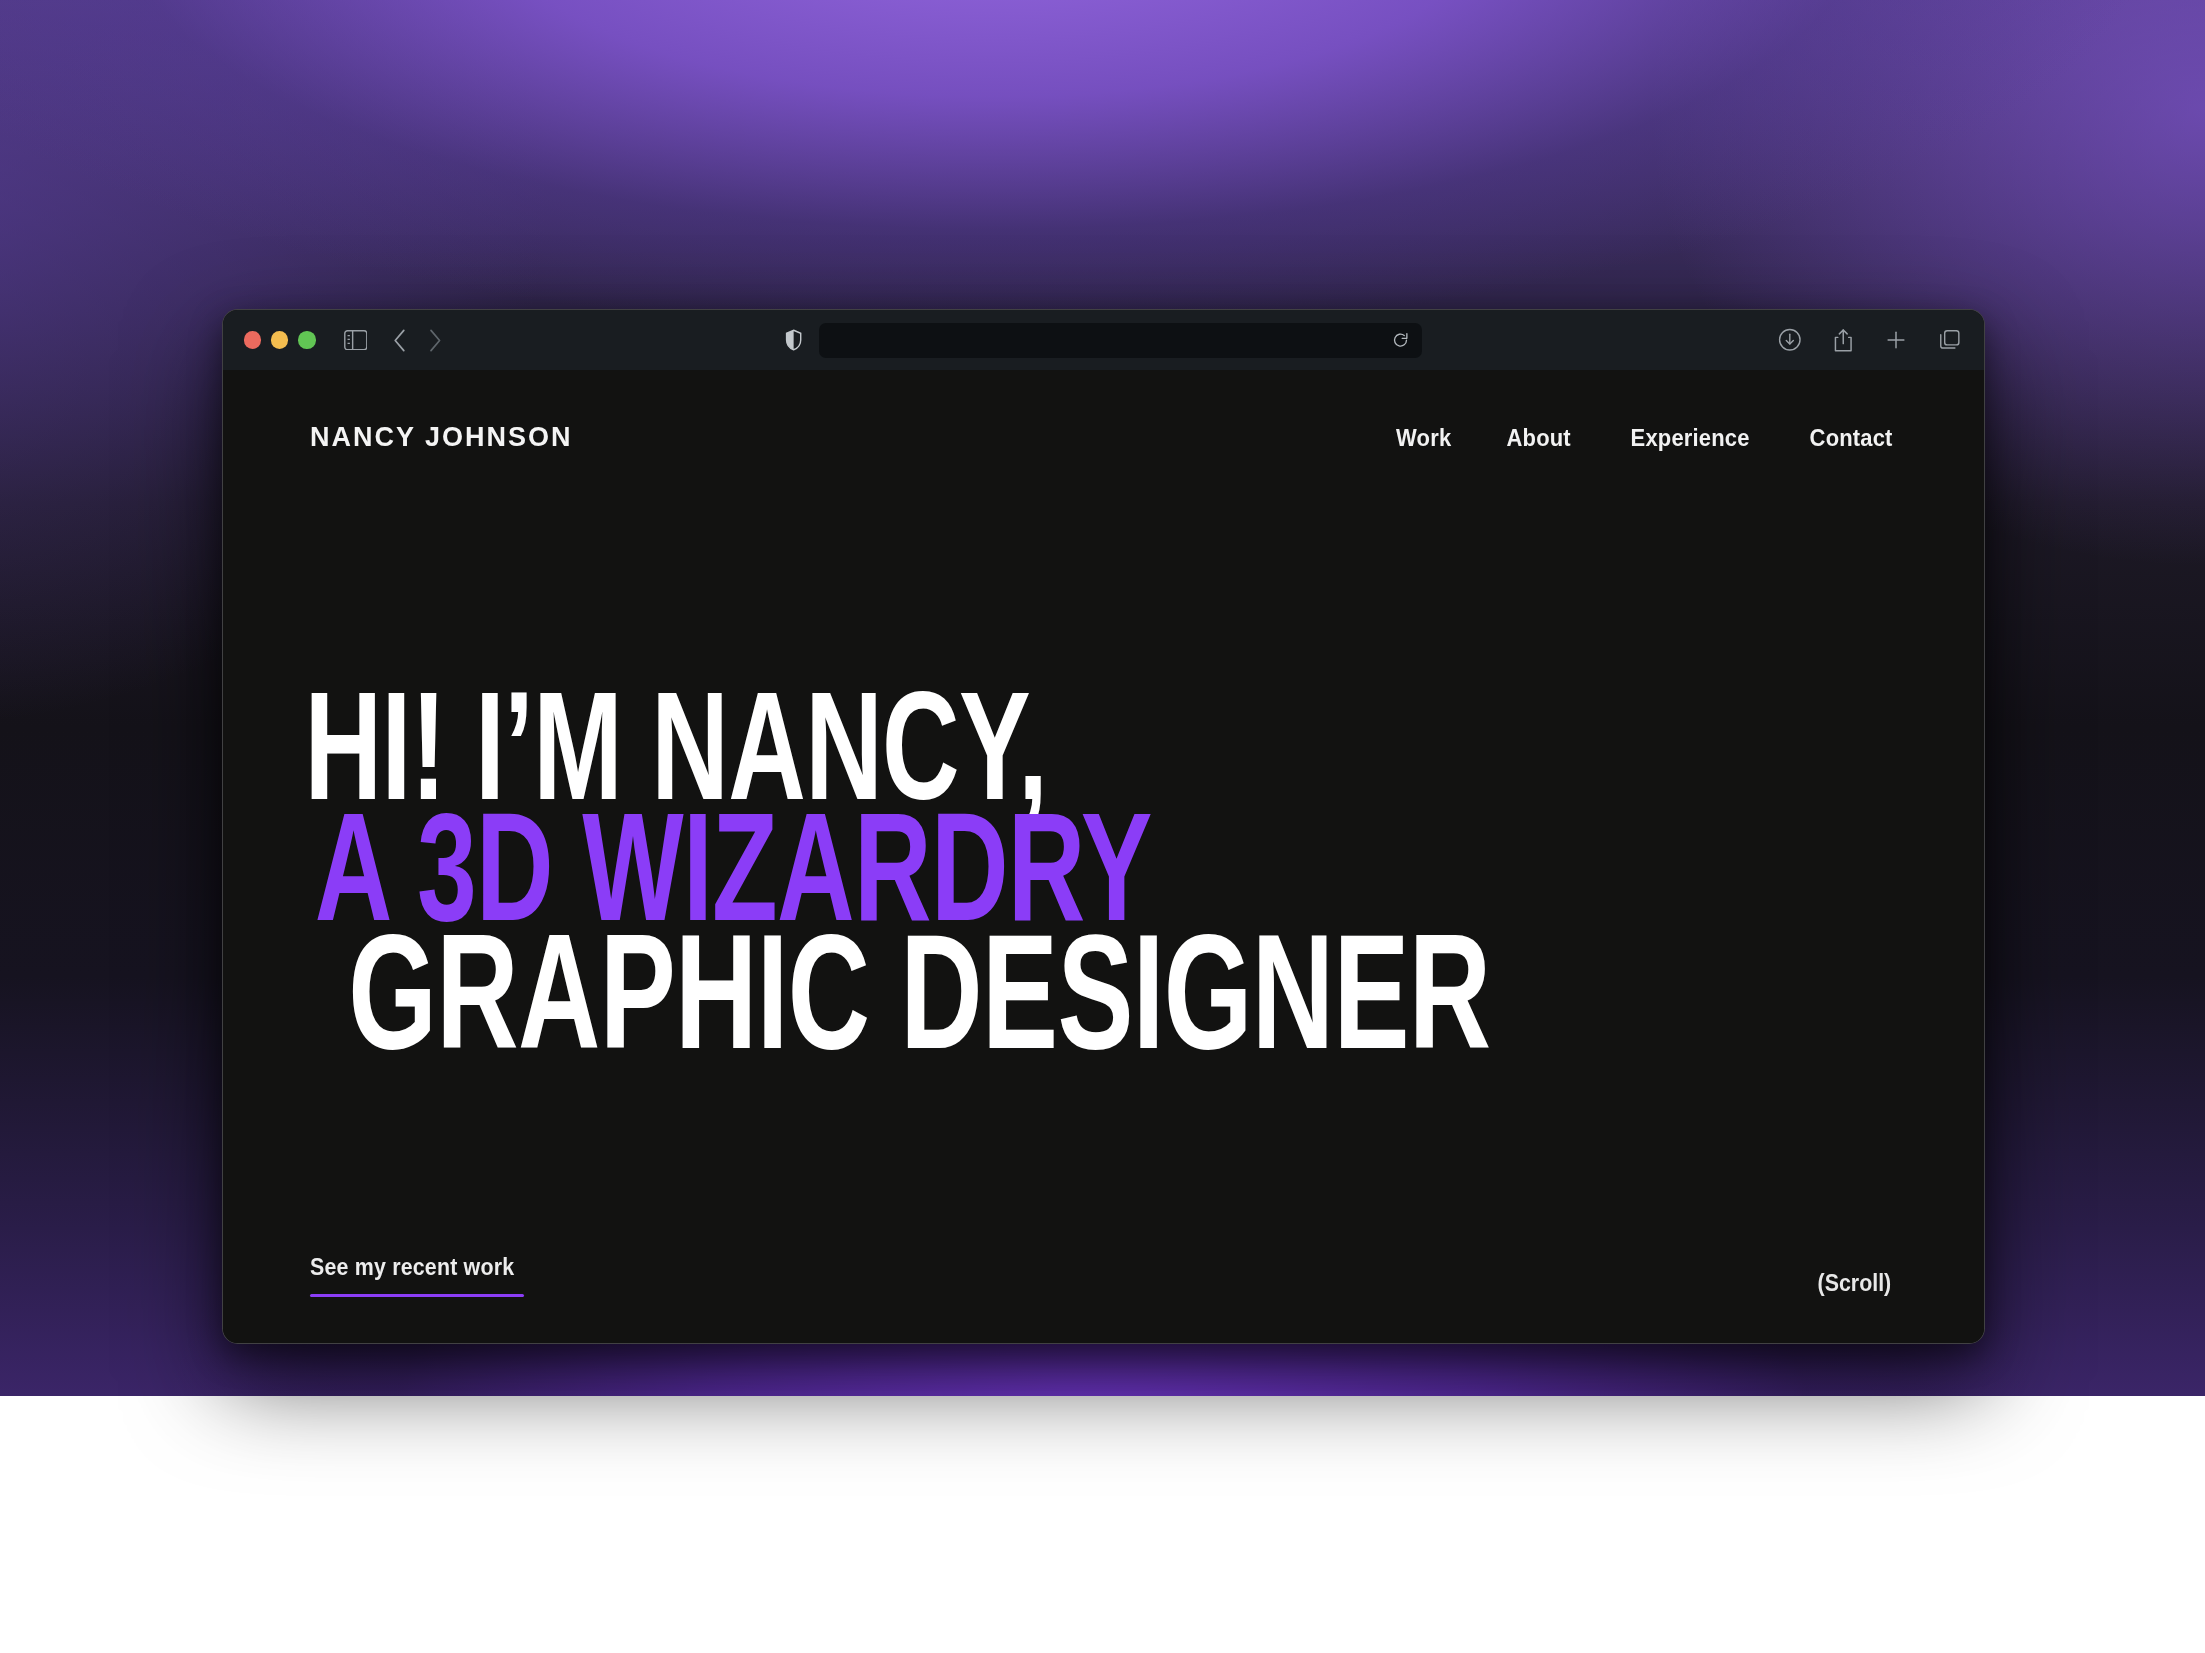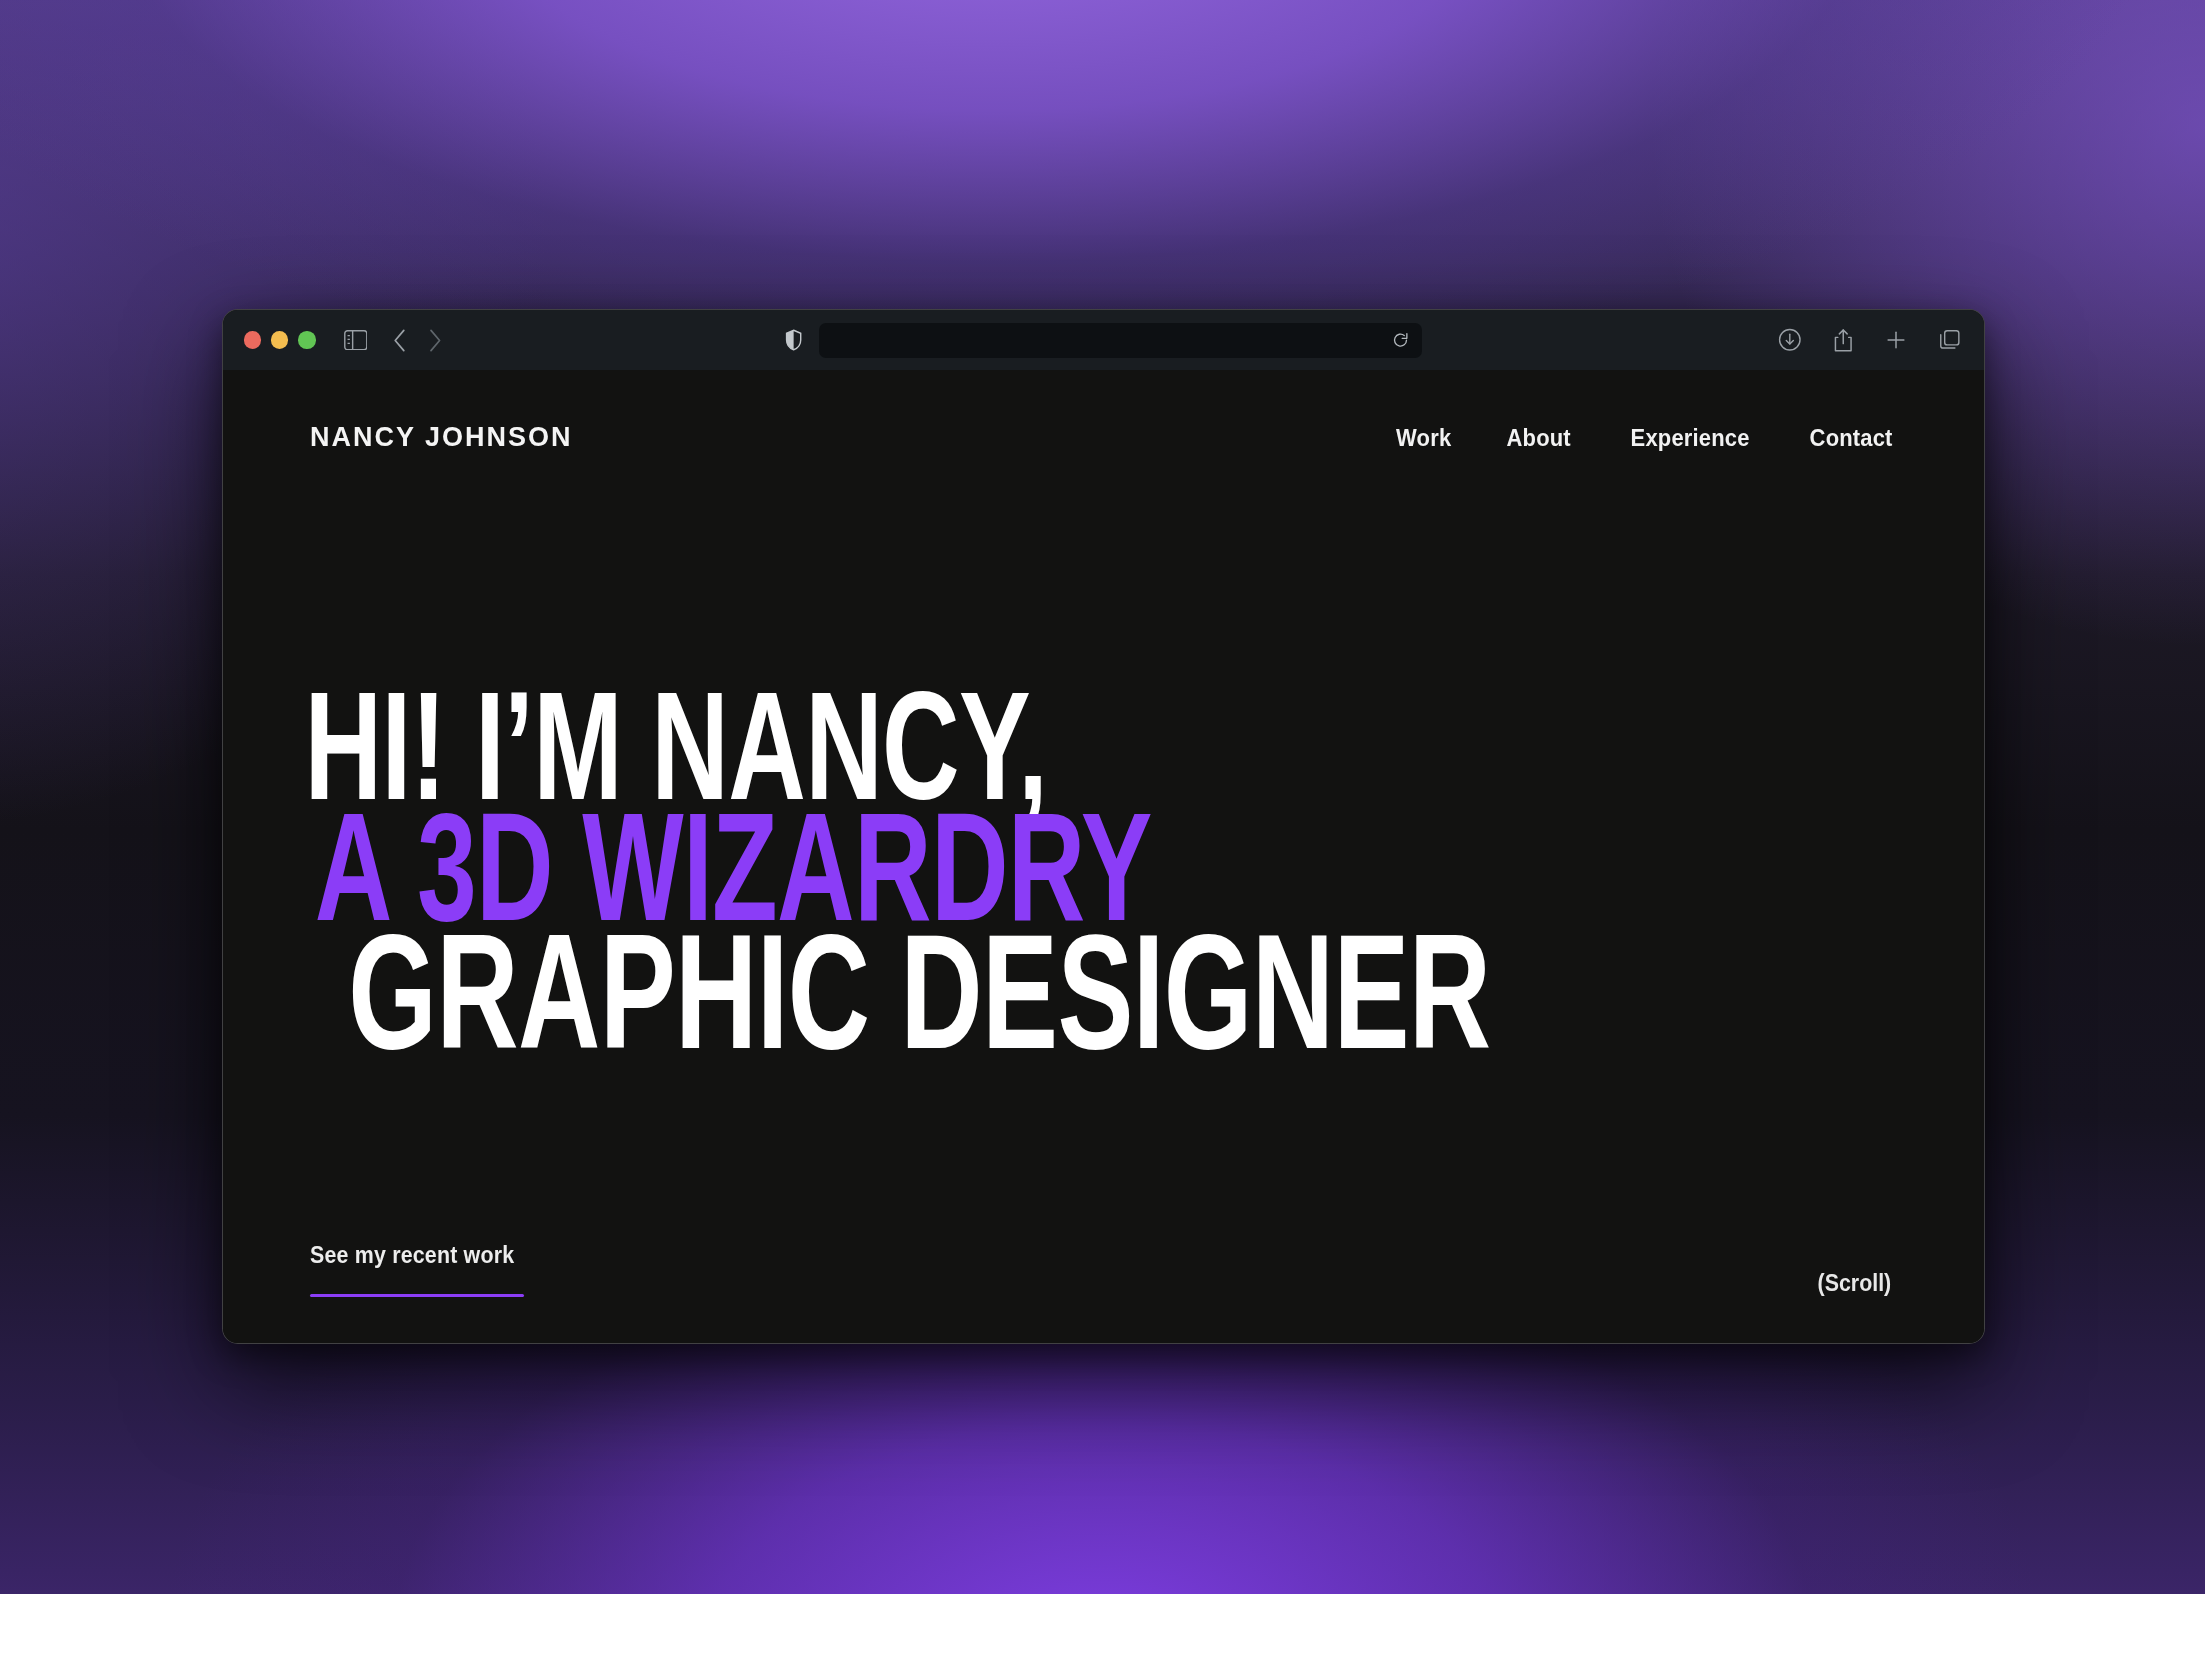--- a/index.html
+++ b/index.html
@@ -6,21 +6,21 @@
 
   html, body {
     width:2205px; height:1654px;
     overflow:hidden;
     font-family:"Liberation Sans", sans-serif;
   }
 
   
   #desktop {
     position:relative;
-    width:2205px; height:1594px;
+    width:2205px; height:1396px;
     background-color:#14121a;
     background-image:
       radial-gradient(ellipse 52% 40% at 50% 103%,  rgba(128, 62, 230, .95) 0%, rgba(110,52,205,.70) 34%, rgba(70,34,130,.28) 62%, rgba(20,18,26,0) 82%),
       radial-gradient(ellipse 60% 34% at 45% -6%,   rgba(150,104,225,.98) 0%, rgba(128,85,208,.82) 38%, rgba(84,58,150,.42) 66%, rgba(20,18,26,0) 88%),
       radial-gradient(ellipse 34% 44% at 100% 8%,   rgba(139,92,225,.55) 0%, rgba(20,18,26,0) 74%),
       radial-gradient(ellipse 38% 50% at -4% 14%,   rgba(86,60,150,.62) 0%, rgba(20,18,26,0) 76%),
       linear-gradient(180deg, #4f3a80 0%, #3a2c5e 16%, #1d1926 36%, #141219 52%, #161320 70%, #2a1d49 88%, #3b2568 100%);
     padding-left: 8px;
   }
 
@@ -147,21 +147,20 @@
   
   #hero-footer {
     position:absolute;
     left:0; right:0; bottom:46px;
     display:flex; align-items:flex-end; justify-content:space-between;
     padding:0 93px 0 87px;
   }
   #recent-work-link {
     display:inline-flex; flex-direction:column;
     cursor:pointer;
-    gap:12px;
   }
   #recent-work-label {
     color:#ededed;
     font-size:23px;
     font-weight:700;
     font-family:"Liberation Sans Narrow","Liberation Sans", sans-serif;
     letter-spacing:0.2px;
     padding:0 0 12.6px 0;
     transform:scaleX(.93);
     transform-origin:left center;

